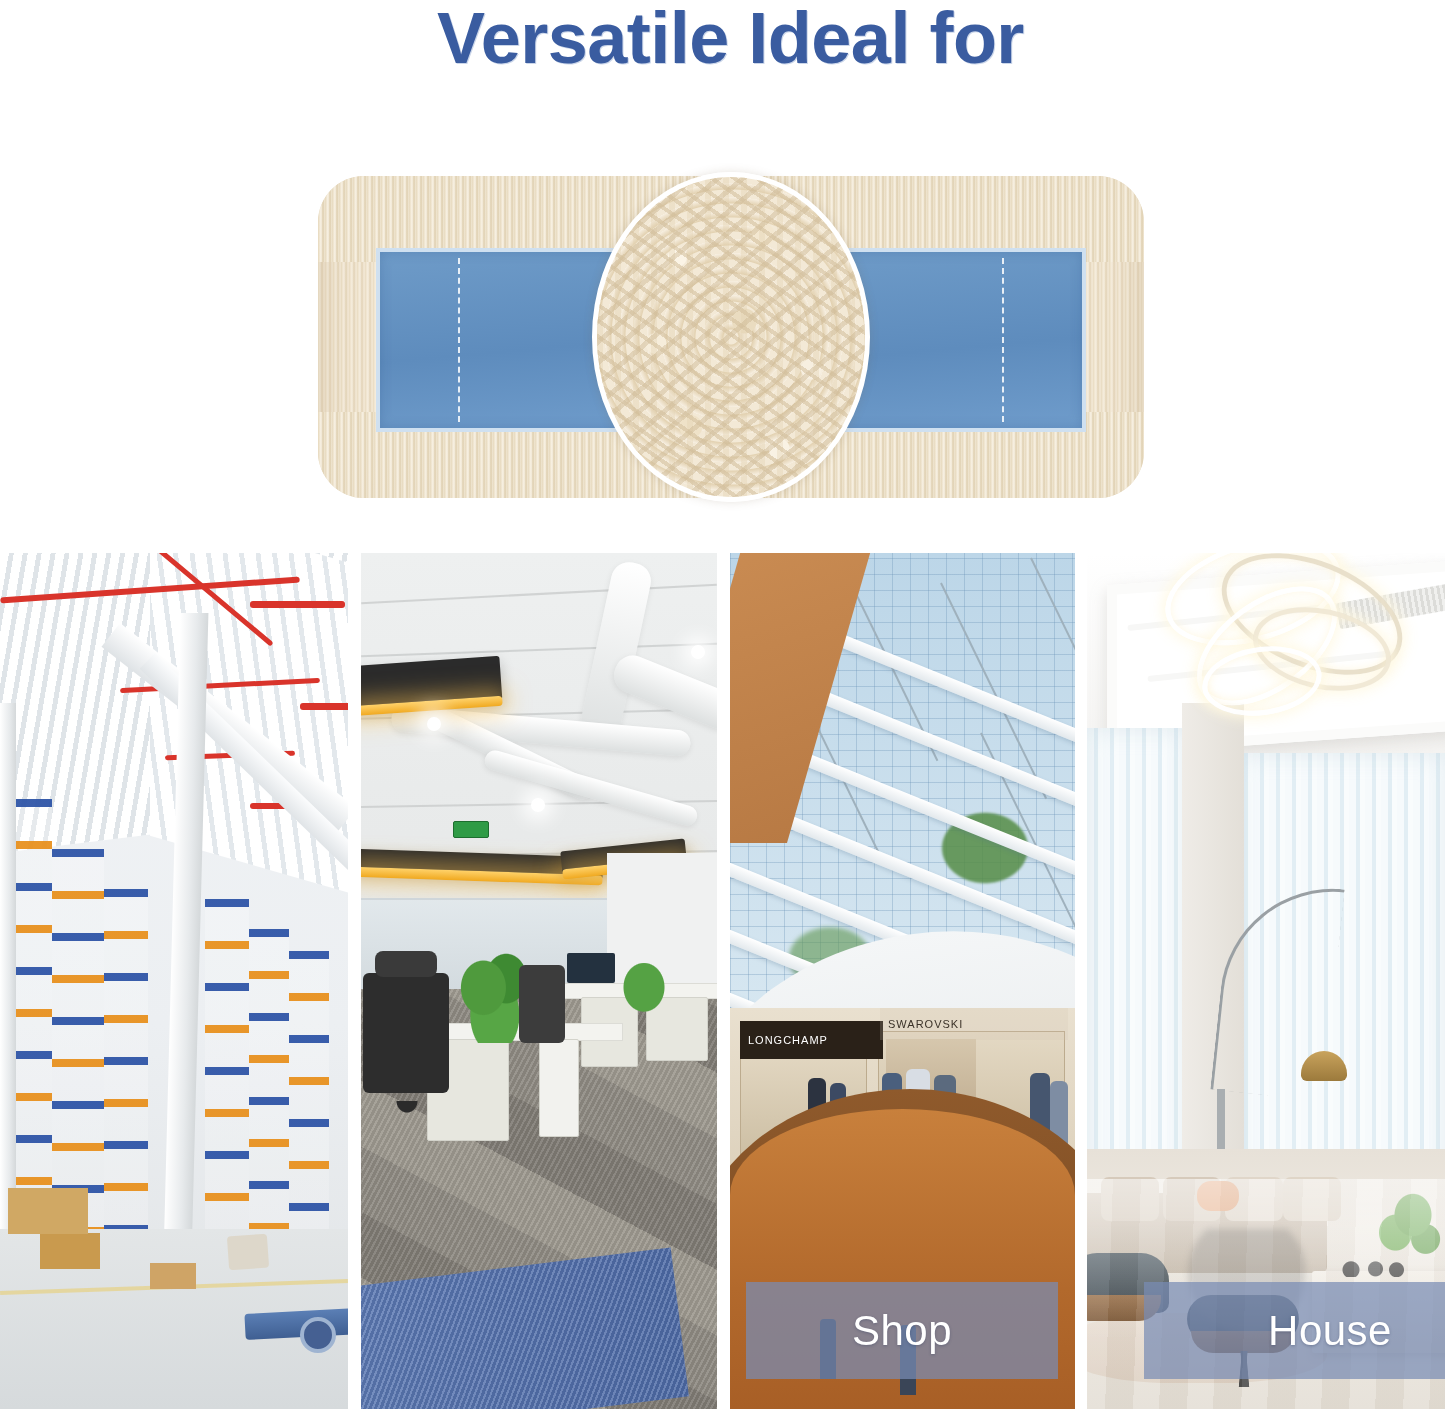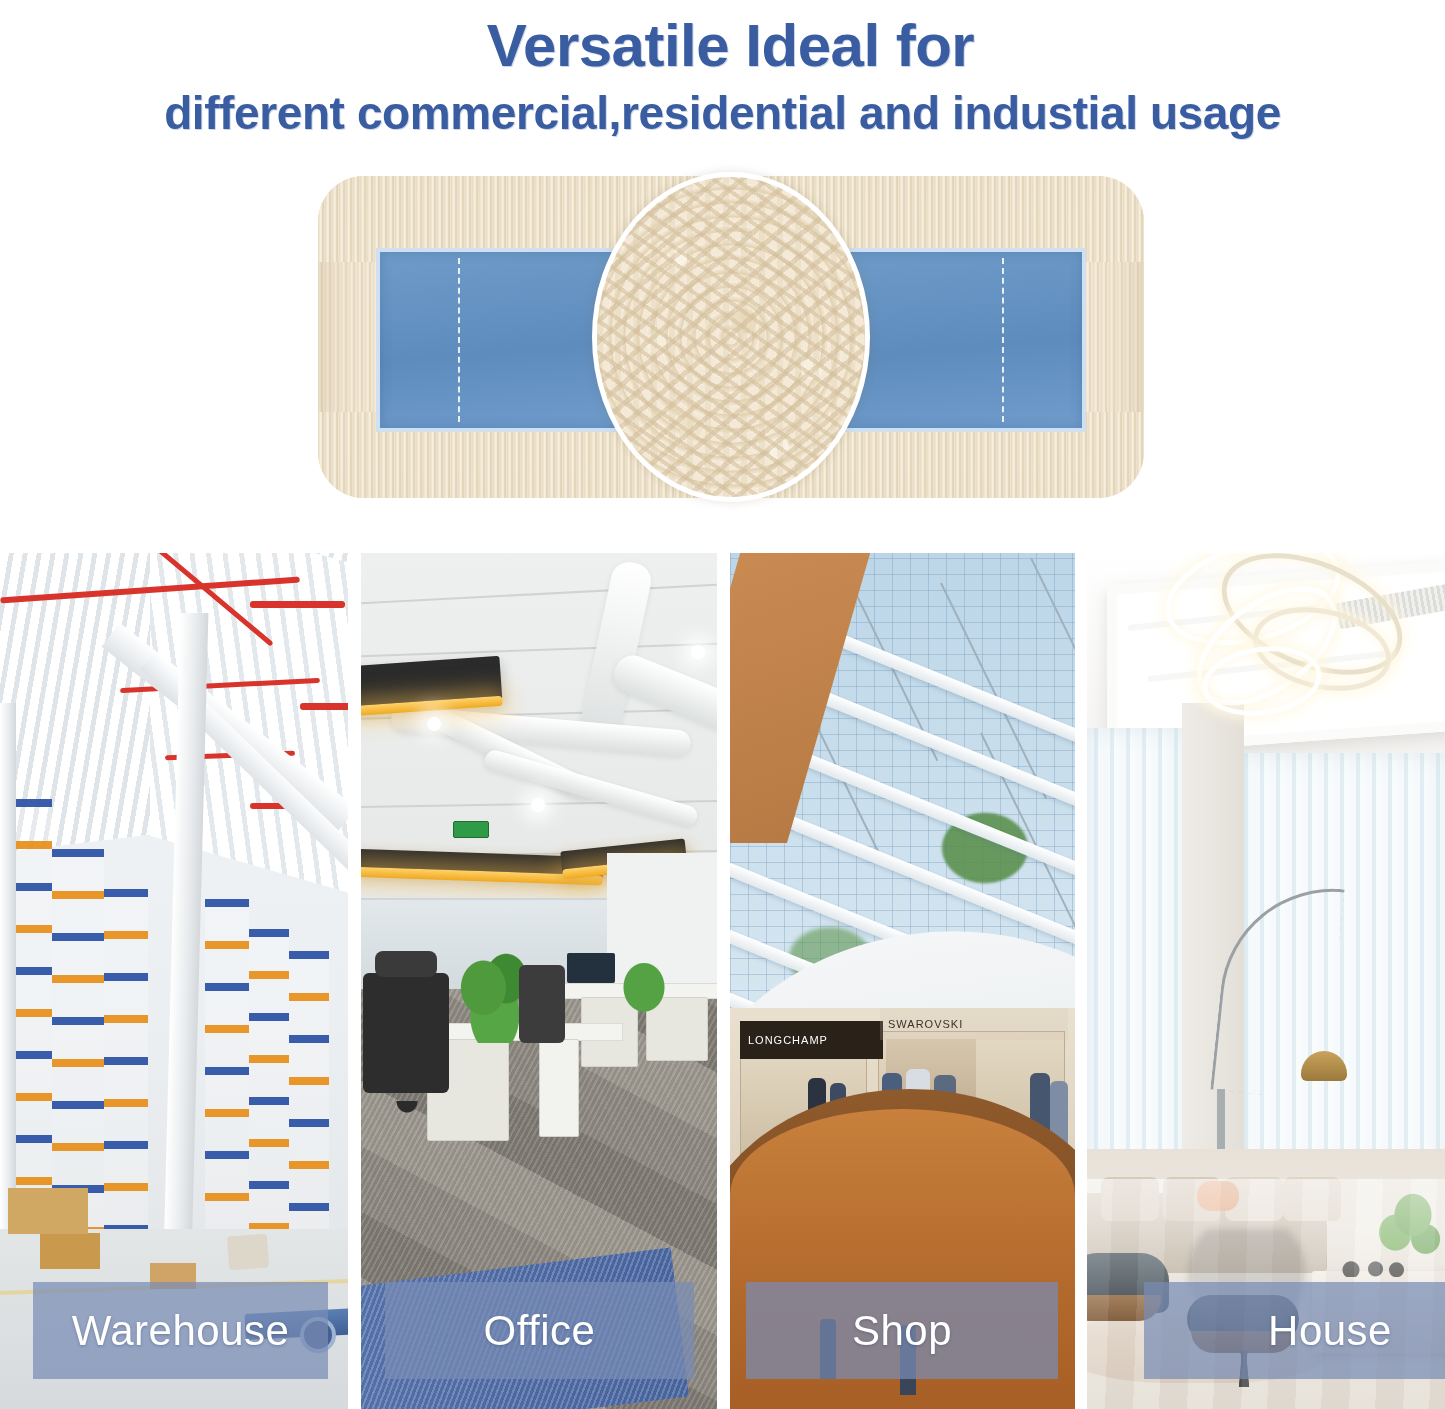--- a/index.html
+++ b/index.html
@@ -8,22 +8,22 @@
     font-family:"Liberation Sans","DejaVu Sans",sans-serif;
     background:#ffffff;
   }
 
   
   .headline{
     position:absolute;left:0;top:0;width:1445px;height:146px;
     text-align:center;color:#3a5ca0;
   }
   .headline .line1{
-    font-size:60px;font-weight:bold;letter-spacing:-0.5px;
-    line-height:76px;margin-top:8px;
+    font-size:72px;font-weight:bold;letter-spacing:-0.5px;
+    line-height:76px;margin-top:0;
     text-shadow:1px 1px 0 rgba(160,180,215,.55);
     padding-left:16px;
   }
   .headline .line2{
     font-size:46px;font-weight:bold;letter-spacing:-0.4px;
     line-height:54px;margin-top:2px;
     text-shadow:1px 1px 0 rgba(160,180,215,.55);
   }
 
   
@@ -494,21 +494,20 @@
     position:absolute;left:-20px;top:760px;width:260px;height:70px;
     background:linear-gradient(180deg,#e6d9cc,#d9c9b9);border-radius:40%;
     opacity:.8;
   }
 </style>
 </head>
 <body>
 
 <div class="headline">
   <div class="line1">Versatile Ideal for</div>
-  <div class="line2">different commercial,residential and industial usage</div>
 </div>
 
 <div class="hero">
   <div class="mop">
     <div class="fringe"></div>
     <div class="pocket left">
       <div class="seam"></div>
     </div>
     <div class="pocket right">
       <div class="seam"></div>
@@ -543,23 +542,20 @@
       <div class="column c1"></div>
       <div class="column c2"></div>
       <div class="floor"></div>
       <div class="floorline"></div>
       <div class="pallet pl1"></div>
       <div class="pallet pl2"></div>
       <div class="pallet pl3"></div>
       <div class="bag"></div>
       <div class="cart"></div>
       <div class="wheel wh1"></div>
-      <div class="label-box">
-        <span class="label-text">Warehouse</span>
-      </div>
     </div>
   </div>
 
   <div class="panel p2">
     <div class="of">
       <div class="ceil"></div>
       <div class="cline cl1"></div>
       <div class="cline cl2"></div>
       <div class="cline cl3"></div>
       <div class="cline cl4"></div>
@@ -592,23 +588,20 @@
       <div class="plant2"></div>
       <div class="desk dk1"></div>
       <div class="cab cb1"></div>
       <div class="cab cb2"></div>
       <div class="plant"></div>
       <div class="chair ch2"></div>
       <div class="chair ch1"></div>
       <div class="ch1b"></div>
       <div class="ch1leg"></div>
       <div class="bluetile"></div>
-      <div class="label-box">
-        <span class="label-text">Office</span>
-      </div>
     </div>
   </div>
 
   <div class="panel p3">
     <div class="sh">
       <div class="sky"></div>
       <div class="tree"></div>
       <div class="tree2"></div>
       <div class="brace b1"></div>
       <div class="brace b2"></div>

